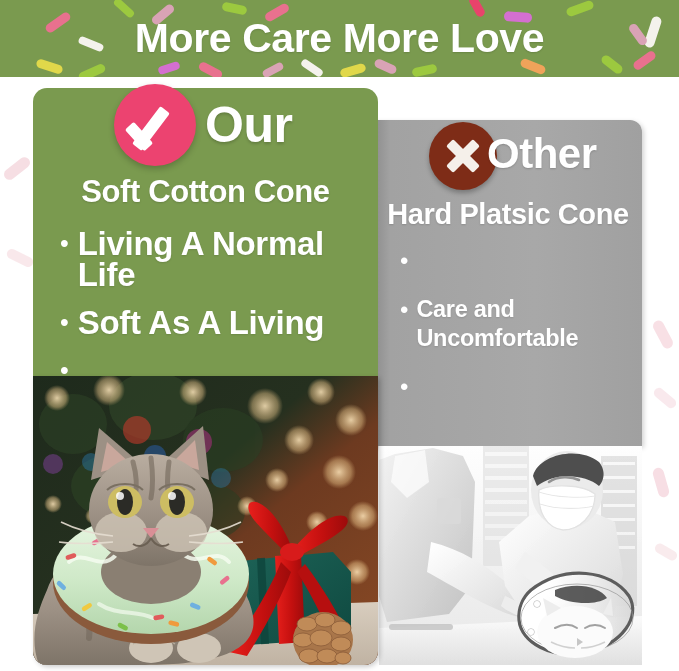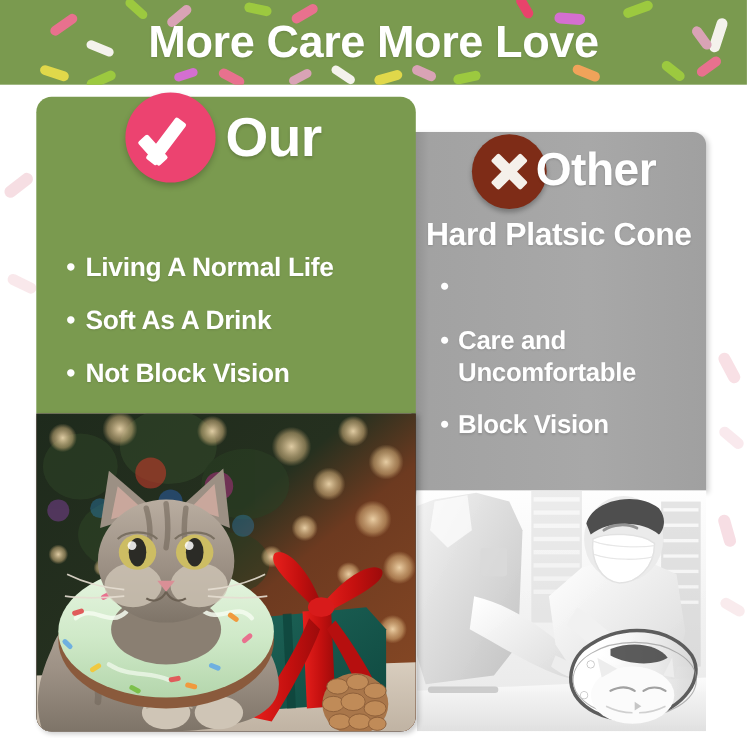--- a/index.html
+++ b/index.html
@@ -230,21 +230,21 @@
     margin-bottom: 17px;
   }
   #our-bullets .dot {
     color: #ffffff;
     font-size: 25px;
     line-height: 31px;
     margin-right: 9px;
   }
   #our-bullets .bullet-text {
     color: #ffffff;
-    font-size: 24px;
+    font-size: 33px;
     font-weight: bold;
     line-height: 31px;
     letter-spacing: -0.3px;
     text-shadow: 0 1px 2px rgba(0,0,0,0.12);
   }
 
   
   #our-photo {
     position: absolute;
     left: 0; top: 288px;
@@ -313,21 +313,20 @@
     <div id="other-bullets">
       <div class="bullet-row">
         <span class="dot">•</span>
       </div>
       <div class="bullet-row">
         <span class="dot">•</span>
         <span class="bullet-text">Care and Uncomfortable</span>
       </div>
       <div class="bullet-row">
         <span class="dot">•</span>
-        <span class="bullet-text">Block Vision</span>
       </div>
     </div>
   </div>
 
   <div id="other-photo">
     <svg width="263" height="219" viewBox="0 0 263 219" xmlns="http://www.w3.org/2000/svg">
       <defs>
         <linearGradient id="vwall" x1="0" y1="0" x2="0" y2="1">
           <stop offset="0%" stop-color="#f2f2f2"></stop>
           <stop offset="100%" stop-color="#dcdcdc"></stop>
@@ -425,33 +424,33 @@
   <div id="our-card">
 
     <div id="our-header">
       <div id="our-badge">
         <div class="check-short"></div>
         <div class="check-long"></div>
       </div>
       <div id="our-title">Our</div>
     </div>
 
+    <div id="our-subtitle">Soft Cotton Cone</div>
 
     <div id="our-bullets">
       <div class="bullet-row">
         <span class="dot">•</span>
         <span class="bullet-text">Living A Normal Life</span>
       </div>
       <div class="bullet-row">
         <span class="dot">•</span>
-        <span class="bullet-text">Soft As A Drink</span>
+        <span class="bullet-text">Soft As A Living</span>
       </div>
       <div class="bullet-row">
         <span class="dot">•</span>
-        <span class="bullet-text">Not Block Vision</span>
       </div>
     </div>
   </div>
 
   <div id="our-photo">
     <svg width="345" height="289" viewBox="0 0 345 289" xmlns="http://www.w3.org/2000/svg">
       <defs>
         <linearGradient id="bgwarm" x1="0" y1="0" x2="1" y2="1">
           <stop offset="0%" stop-color="#1e2a1c"></stop>
           <stop offset="42%" stop-color="#25301f"></stop>

